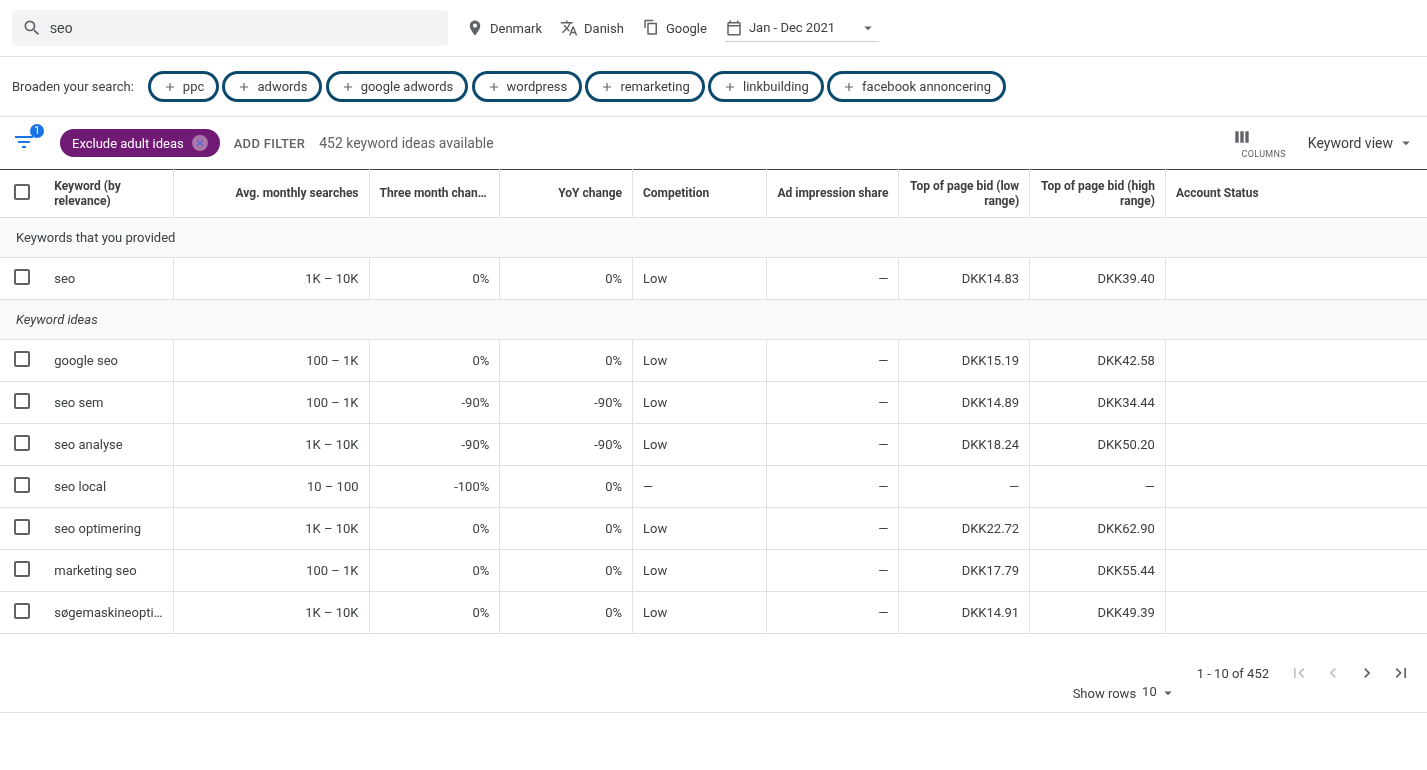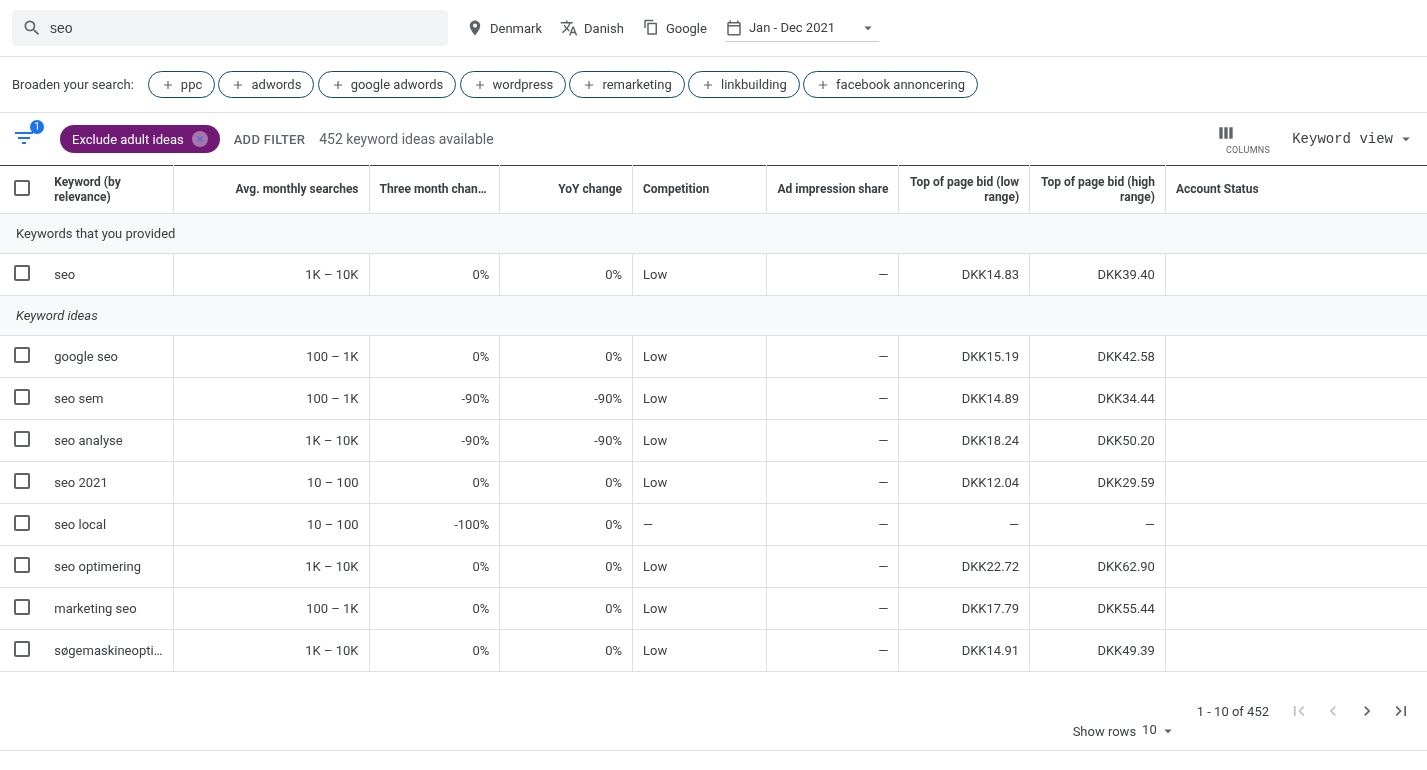--- a/index.html
+++ b/index.html
@@ -42,21 +42,21 @@
 .date-range svg.cal { width: 18px; height: 18px; fill: #5f6368; }
 .date-range svg.drop { width: 18px; height: 18px; fill: #5f6368; margin-left: 18px; }
 .divider { height: 1px; background: #e0e0e0; width: 100%; }
 .broaden-row {
   display: flex; align-items: center; gap: 10px;
   padding: 14px 12px;
 }
 .broaden-label { font-size: 13px; color: #3c4043; margin-right: 4px; }
 .chip {
   display: inline-flex; align-items: center; gap: 6px;
-  border: 1px solid #0c4a6e; border-radius: 16px;
+  border: 3px solid #0c4a6e; border-radius: 16px;
   padding: 5px 12px; font-size: 13px; color: #3c4043;
   cursor: pointer;
 }
 .chip svg { width: 14px; height: 14px; fill: #5f6368; }
 .toolbar {
   display: flex; align-items: center;
   padding: 10px 12px;
   border-top: 1px solid #e0e0e0;
 }
 .funnel-wrap { position: relative; margin-right: 24px; }
@@ -82,21 +82,21 @@
   font-size: 13px; font-weight: 500; color: #5f6368;
   letter-spacing: .3px; margin-right: 14px; cursor: pointer;
 }
 .ideas-count { font-size: 14px; color: #5f6368; }
 .toolbar-right {
   margin-left: auto; display: flex; align-items: center; gap: 22px;
 }
 .columns-btn { display: flex; flex-direction: column; align-items: center; gap: 2px; cursor: pointer; }
 .columns-btn svg { width: 20px; height: 20px; fill: #5f6368; }
 .columns-btn span { font-size: 9px; color: #5f6368; letter-spacing: .3px; padding-left: 44px; }
-.view-btn { display: inline-flex; align-items: center; gap: 4px; font-size: 14px; color: #3c4043; cursor: pointer; font-family: Liberation Mono, monospace; }
+.view-btn { display: inline-flex; align-items: center; gap: 4px; font-size: 14px; color: #3c4043; cursor: pointer; }
 .view-btn svg { width: 18px; height: 18px; fill: #5f6368; }
 table {
   width: 100%; border-collapse: collapse; table-layout: fixed;
   border-top: 1px solid #404040;
 }
 th, td {
   border-right: 1px solid #e0e0e0;
   border-bottom: 1px solid #e0e0e0;
   padding: 0 10px;
   height: 42px;
@@ -330,32 +330,20 @@
         <td>-90%</td>
         <td>-90%</td>
         <td class="left">Low</td>
         <td>—</td>
         <td>DKK18.24</td>
         <td>DKK50.20</td>
         <td class="left"></td>
       </tr>
       <tr>
         <td style="text-align:center"><span class="checkbox"></span></td>
-        <td class="left">seo 2021</td>
-        <td>10 – 100</td>
-        <td>0%</td>
-        <td>0%</td>
-        <td class="left">Low</td>
-        <td>—</td>
-        <td>DKK12.04</td>
-        <td>DKK29.59</td>
-        <td class="left"></td>
-      </tr>
-      <tr>
-        <td style="text-align:center"><span class="checkbox"></span></td>
         <td class="left">seo local</td>
         <td>10 – 100</td>
         <td>-100%</td>
         <td>0%</td>
         <td class="left">—</td>
         <td>—</td>
         <td>—</td>
         <td>—</td>
         <td class="left"></td>
       </tr>

